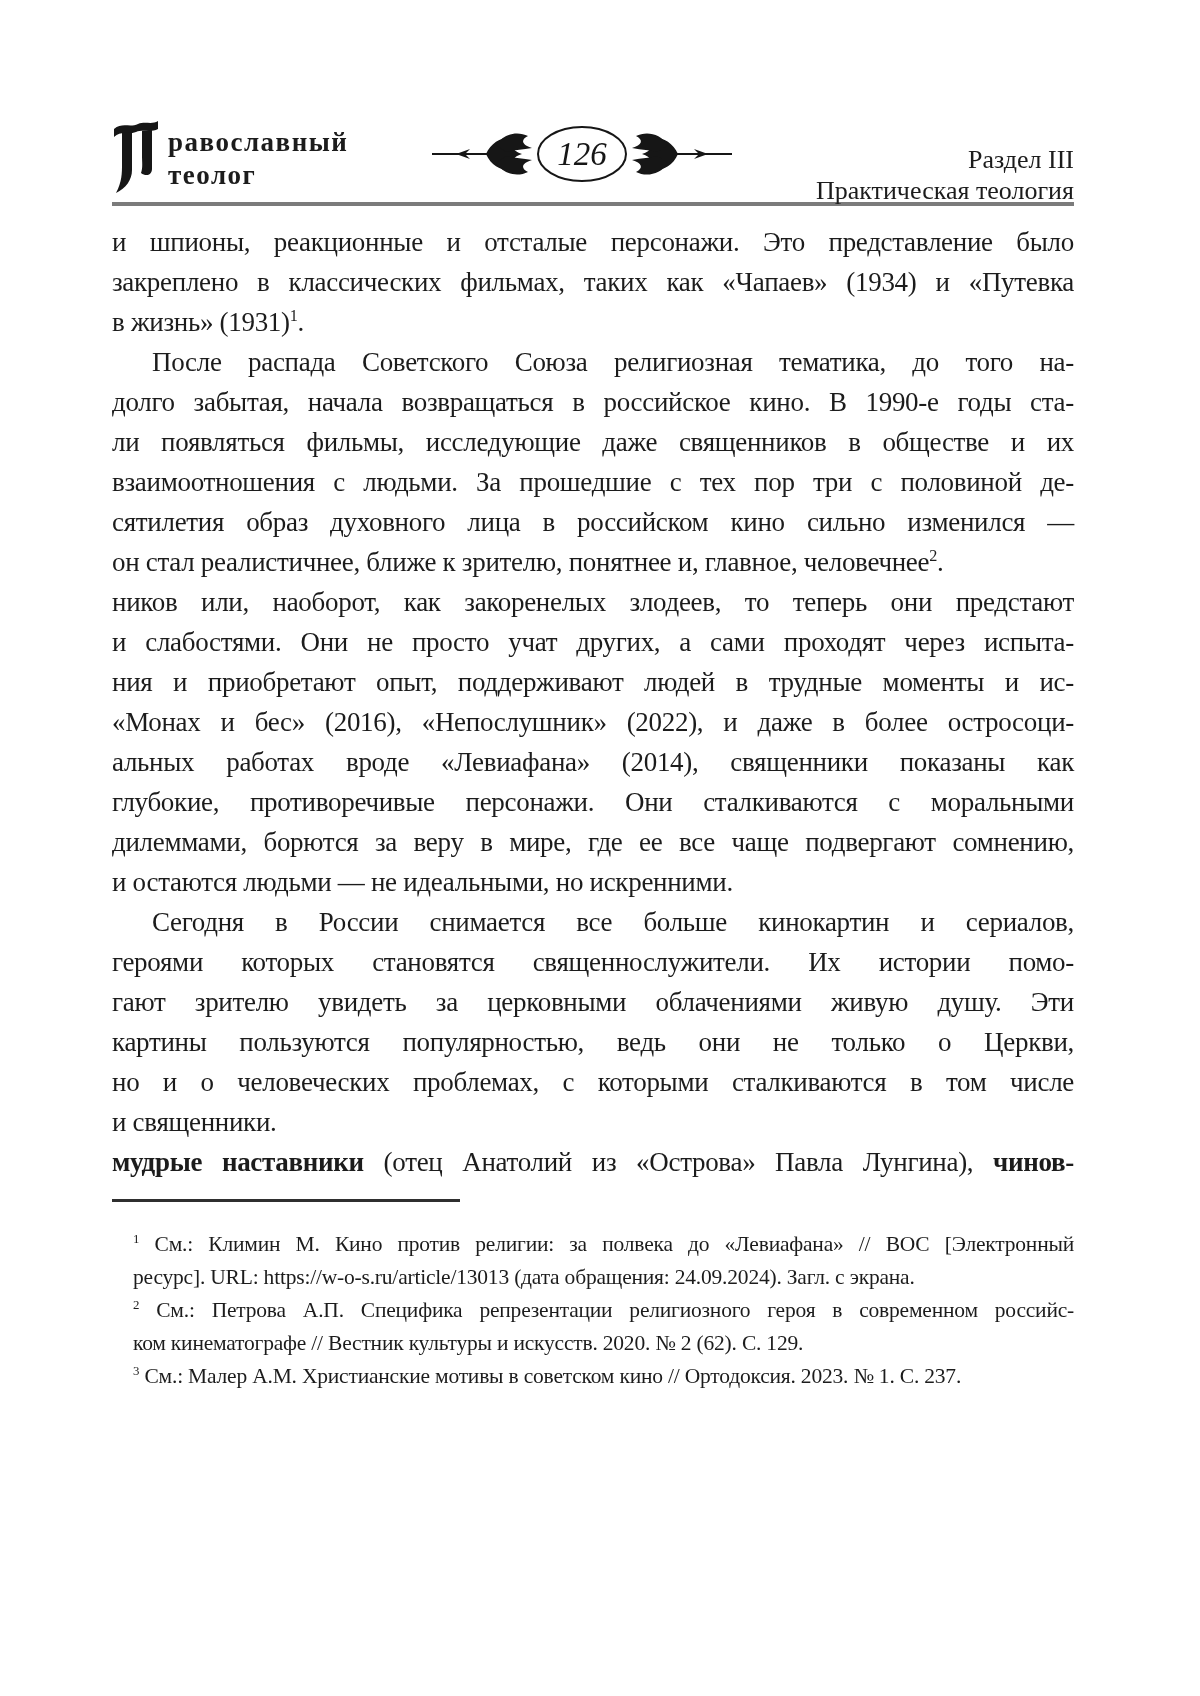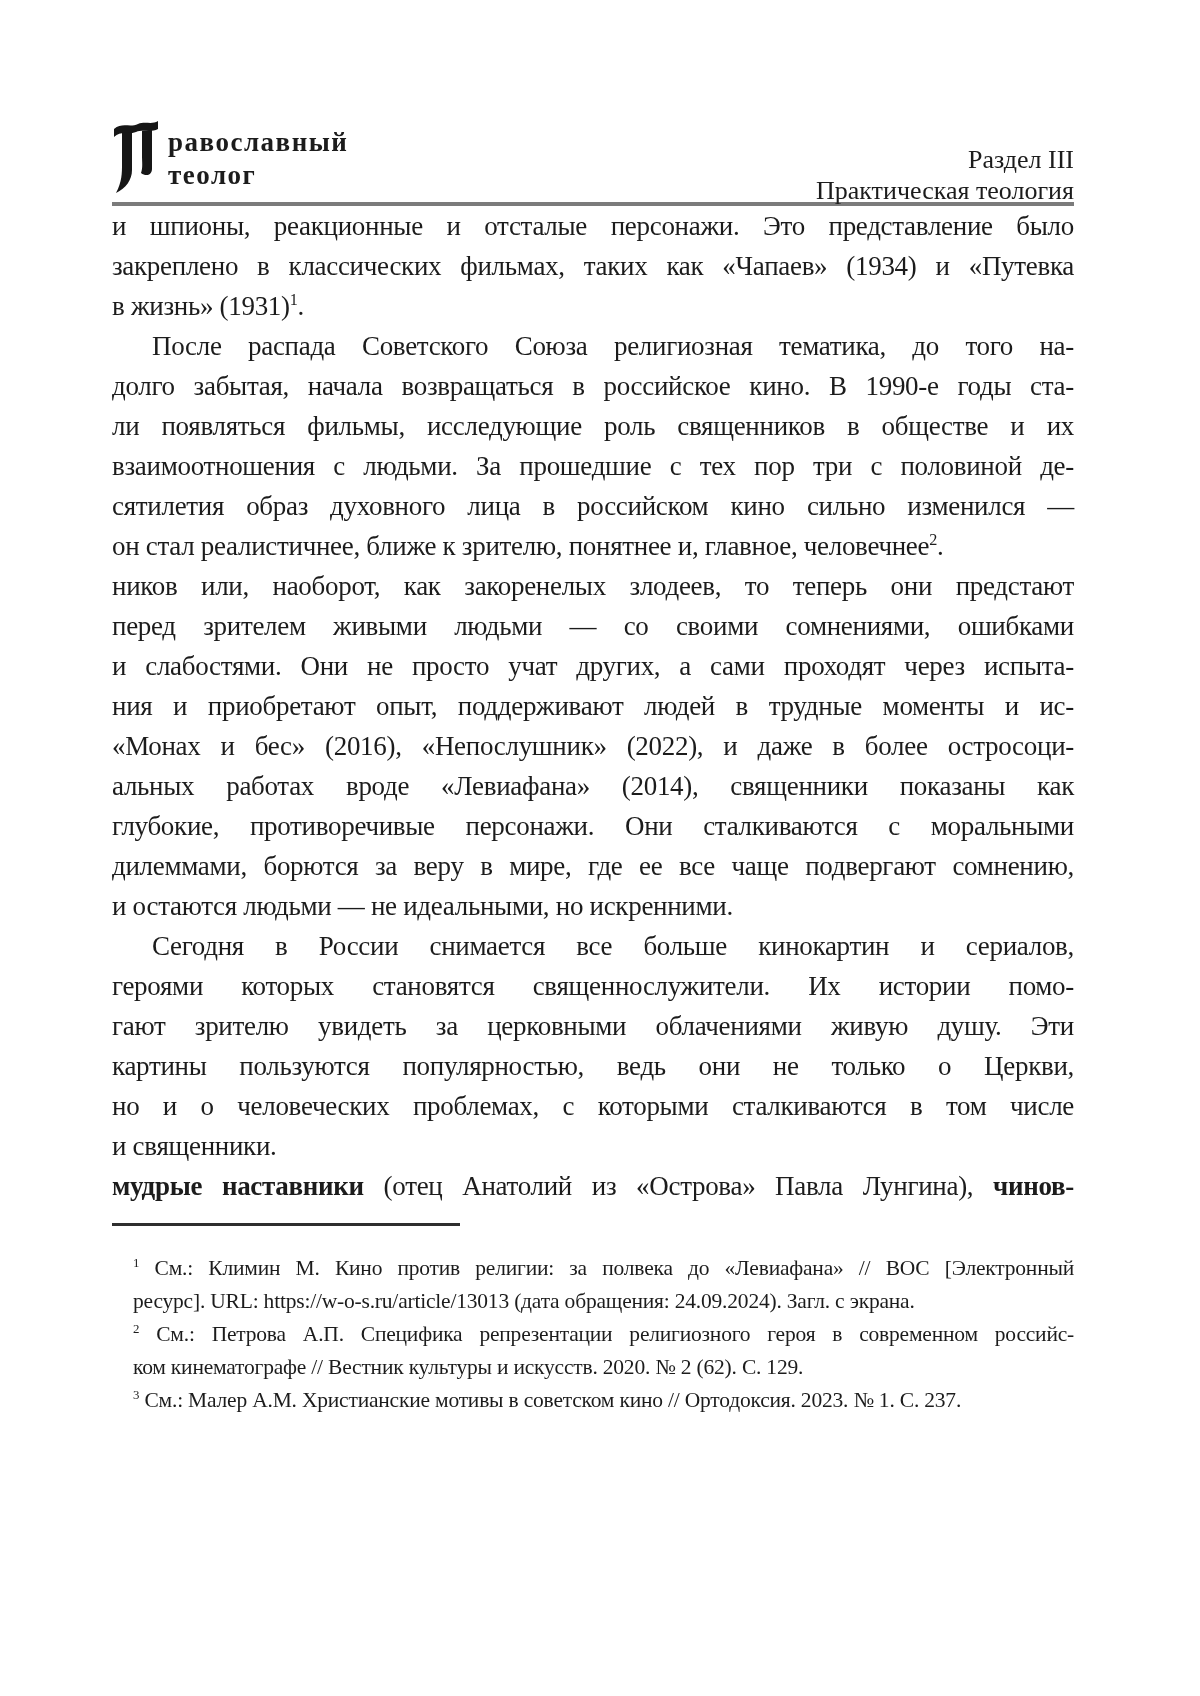--- a/index.html
+++ b/index.html
@@ -10,21 +10,21 @@
   }
   
   .header{display:flex;justify-content:space-between;align-items:flex-start;height:84px;}
   .logo{display:flex;align-items:flex-start;}
   .logo-initial{width:48px;height:76px;flex:0 0 auto;}
   .logo-text{margin-left:8px;padding-top:8px;font-weight:bold;font-size:27px;line-height:33px;letter-spacing:1.5px;}
   .ornament{margin-top:6px;}
   .section{text-align:right;font-weight:normal;font-size:26px;line-height:31px;padding-top:6px;margin-top:20px;}
   .header-rule{height:4px;background:#7b7b7b;margin-top:0;}
   
-  .body-text{font-size:27px;line-height:40px;letter-spacing:-0.3px;}
+  .body-text{margin-top:16px;font-size:27px;line-height:40px;letter-spacing:-0.3px;}
   .line{min-height:40px;text-align:left;}
   .line.justify{text-align:justify;text-align-last:justify;}
   .line.indent{text-indent:40px;}
   .b{font-weight:bold;}
   sup{font-size:60%;line-height:0;vertical-align:super;}
   
   .footnote-separator{width:348px;height:3px;background:#2f2f2f;margin-top:17px;}
   .footnotes{margin-top:26px;margin-left:21px;font-size:21.5px;line-height:33px;letter-spacing:-0.2px;}
   .footnotes .line{min-height:33px;}
 </style>
@@ -42,46 +42,61 @@
           <path d="M10,15 L20,14 L20,52 C20,62 14,70 4,75 C10,64 10,55 10,46 Z"></path>
           <path d="M30,13 L40,12 L40,51 C40,57 34,59 29,55 C31,50 30,44 30,38 Z"></path>
         </g>
       </svg>
       <div class="logo-text">
         <div>равославный</div>
         <div>теолог</div>
       </div>
     </div>
 
+    <div class="ornament">
+      <svg viewBox="0 0 300 60" width="300" height="60" aria-hidden="true">
+        <g fill="#161616" stroke="none">
+          <g id="orn-left">
+            <rect x="0" y="29" width="56" height="2"></rect>
+            <polygon points="24,30 38,25 33,30 38,35"></polygon>
+            <path d="M54,30 C60,16 74,11 86,15 C78,21 80,27 90,30 C80,33 78,39 86,45 C74,49 60,44 54,30 Z"></path>
+            <path d="M64,21 C72,9 86,7 96,12 C88,16 90,21 100,24 C90,26 82,26 74,28 Z"></path>
+            <path d="M64,39 C72,51 86,53 96,48 C88,44 90,39 100,36 C90,34 82,34 74,32 Z"></path>
+          </g>
+          <use href="#orn-left" transform="translate(300,0) scale(-1,1)"></use>
+          <ellipse cx="150" cy="30" rx="44" ry="27" fill="none" stroke="#161616" stroke-width="2"></ellipse>
+          <text x="150" y="41" text-anchor="middle" font-size="33" font-style="italic" font-family="Liberation Serif, serif" fill="#161616">126</text>
+        </g>
+      </svg>
+    </div>
 
     <div class="section">
       <div>Раздел III</div>
       <div>Практическая теология</div>
     </div>
   </div>
 
   <div class="header-rule"></div>
 
   <div class="body-text" id="body-text">
       <div>
         <div class="line justify">и шпионы, реакционные и отсталые персонажи. Это представление было</div>
         <div class="line justify">закреплено в классических фильмах, таких как «Чапаев» (1934) и «Путевка</div>
         <div class="line">в жизнь» (1931)<sup>1</sup>.</div>
       </div>
       <div>
         <div class="line justify indent">После распада Советского Союза религиозная тематика, до того на-</div>
         <div class="line justify">долго забытая, начала возвращаться в российское кино. В 1990-е годы ста-</div>
-        <div class="line justify">ли появляться фильмы, исследующие роль священников в обществе и их</div>
+        <div class="line justify">ли появляться фильмы, исследующие даже священников в обществе и их</div>
         <div class="line justify">взаимоотношения с людьми. За прошедшие с тех пор три с половиной де-</div>
         <div class="line justify">сятилетия образ духовного лица в российском кино сильно изменился —</div>
         <div class="line">он стал реалистичнее, ближе к зрителю, понятнее и, главное, человечнее<sup>2</sup>.</div>
       </div>
       <div>
         <div class="line justify">ников или, наоборот, как закоренелых злодеев, то теперь они предстают</div>
-        <div class="line justify">перед зрителем живыми людьми — со своими сомнениями, ошибками</div>
         <div class="line justify">и слабостями. Они не просто учат других, а сами проходят через испыта-</div>
         <div class="line justify">ния и приобретают опыт, поддерживают людей в трудные моменты и ис-</div>
       </div>
       <div>
         <div class="line justify">«Монах и бес» (2016), «Непослушник» (2022), и даже в более остросоци-</div>
         <div class="line justify">альных работах вроде «Левиафана» (2014), священники показаны как</div>
         <div class="line justify">глубокие, противоречивые персонажи. Они сталкиваются с моральными</div>
         <div class="line justify">дилеммами, борются за веру в мире, где ее все чаще подвергают сомнению,</div>
         <div class="line">и остаются людьми — не идеальными, но искренними.</div>
       </div>

